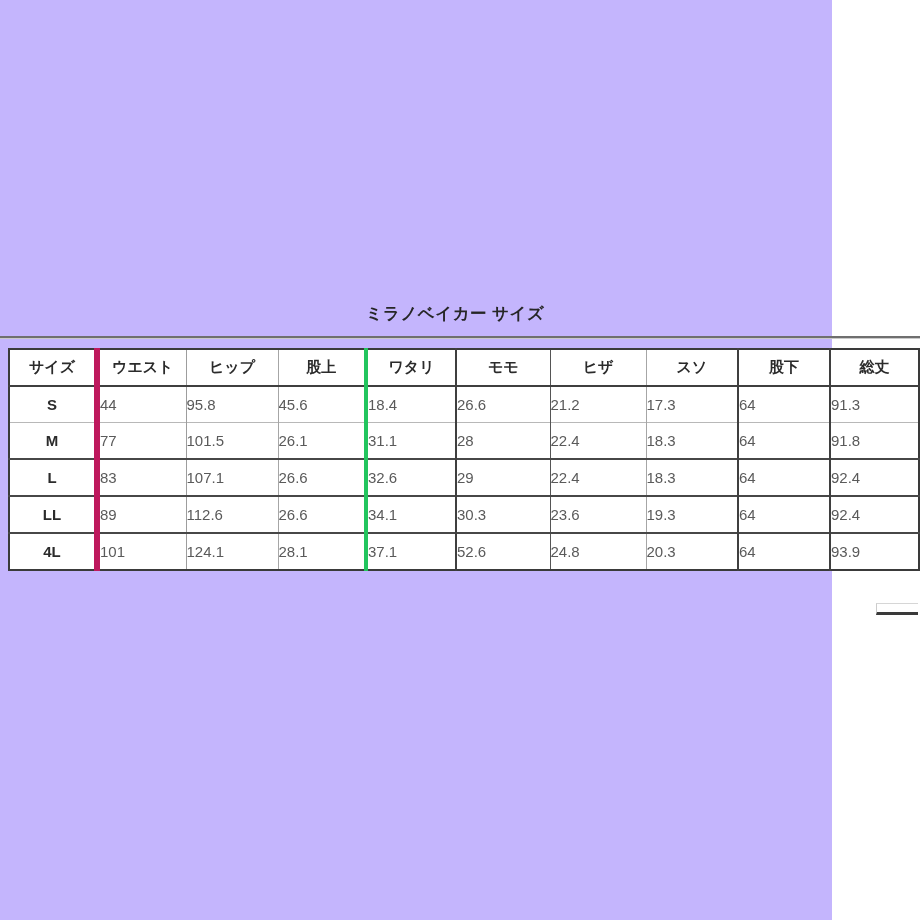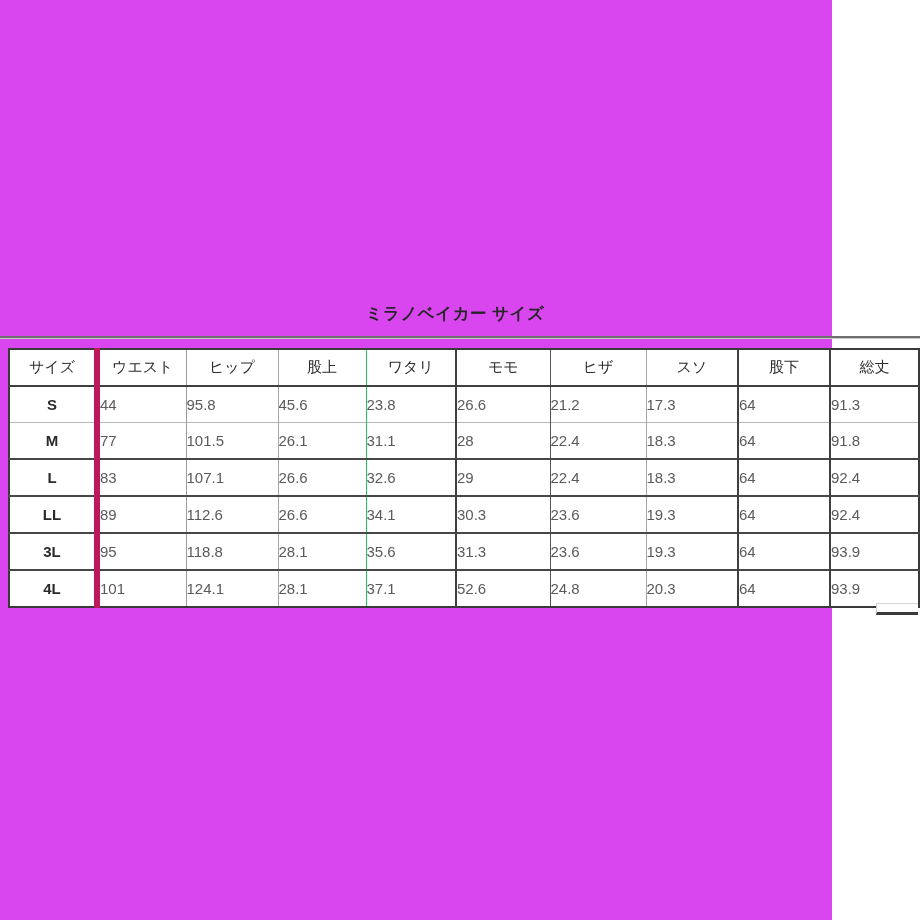--- a/index.html
+++ b/index.html
@@ -8,21 +8,21 @@
     width: 920px;
     height: 920px;
     background: #ffffff;
     font-family: "Liberation Sans", "DejaVu Sans", sans-serif;
     overflow: hidden;
   }
   .canvas {
     position: relative;
     width: 832px;
     height: 920px;
-    background: #d946ef;
+    background: #c4b5fd;
   }
   .title {
     position: absolute;
     top: 303px;
     left: 0;
     width: 910px;          
     text-align: center;
     font-size: 16.5px;
     font-weight: bold;
     color: #262626;
@@ -49,21 +49,21 @@
   }
   table.size-chart th, table.size-chart td {
     height: 35px;
     font-size: 15px;
     padding: 0;
     white-space: nowrap;
     overflow: hidden;
   }
   
   thead th {
-    font-weight: normal;
+    font-weight: bold;
     color: #2b2b2b;
     text-align: center;
     border-bottom: 2px solid #3f3f3f;
   }
   
   tbody th.size-cell {
     font-weight: bold;
     color: #2b2b2b;
     text-align: center;
   }
@@ -73,21 +73,21 @@
     text-align: left;
     padding-left: 10px;
   }
   
   tbody tr { border-top: 2px solid #474747; }
   tbody tr:nth-child(2) { border-top: 1px solid #b8b8b8; }
   
   .c1 { border-left: 6px solid #be185d; }
   .c2 { border-left: 1px solid #9d9d9d; }
   .c3 { border-left: 1px solid #a6a6a6; }
-  .c4 { border-left: 1px solid #22c55e; margin-top: 20px; }
+  .c4 { border-left: 4px solid #22c55e; margin-top: 20px; }
   .c5 { border-left: 2px solid #3f3f3f; }
   .c6 { border-left: 1px solid #555555; }
   .c7 { border-left: 1px solid #a6a6a6; }
   .c8 { border-left: 2px solid #3f3f3f; }
   .c9 { border-left: 2px solid #3f3f3f; }
   
   .scan-artifact {
     position: absolute;
     left: 876px;
     top: 603px;
@@ -135,21 +135,21 @@
           <th class="c8">股下</th>
           <th class="c9">総丈</th>
         </tr>
     </thead>
     <tbody id="table-body">
         <tr>
           <th class="c0 size-cell">S</th>
           <td class="c1">44</td>
           <td class="c2">95.8</td>
           <td class="c3">45.6</td>
-          <td class="c4">23.8</td>
+          <td class="c4">18.4</td>
           <td class="c5">26.6</td>
           <td class="c6">21.2</td>
           <td class="c7">17.3</td>
           <td class="c8">64</td>
           <td class="c9">91.3</td>
         </tr>
         <tr>
           <th class="c0 size-cell">M</th>
           <td class="c1">77</td>
           <td class="c2">101.5</td>
@@ -179,32 +179,20 @@
           <td class="c2">112.6</td>
           <td class="c3">26.6</td>
           <td class="c4">34.1</td>
           <td class="c5">30.3</td>
           <td class="c6">23.6</td>
           <td class="c7">19.3</td>
           <td class="c8">64</td>
           <td class="c9">92.4</td>
         </tr>
         <tr>
-          <th class="c0 size-cell">3L</th>
-          <td class="c1">95</td>
-          <td class="c2">118.8</td>
-          <td class="c3">28.1</td>
-          <td class="c4">35.6</td>
-          <td class="c5">31.3</td>
-          <td class="c6">23.6</td>
-          <td class="c7">19.3</td>
-          <td class="c8">64</td>
-          <td class="c9">93.9</td>
-        </tr>
-        <tr>
           <th class="c0 size-cell">4L</th>
           <td class="c1">101</td>
           <td class="c2">124.1</td>
           <td class="c3">28.1</td>
           <td class="c4">37.1</td>
           <td class="c5">52.6</td>
           <td class="c6">24.8</td>
           <td class="c7">20.3</td>
           <td class="c8">64</td>
           <td class="c9">93.9</td>

